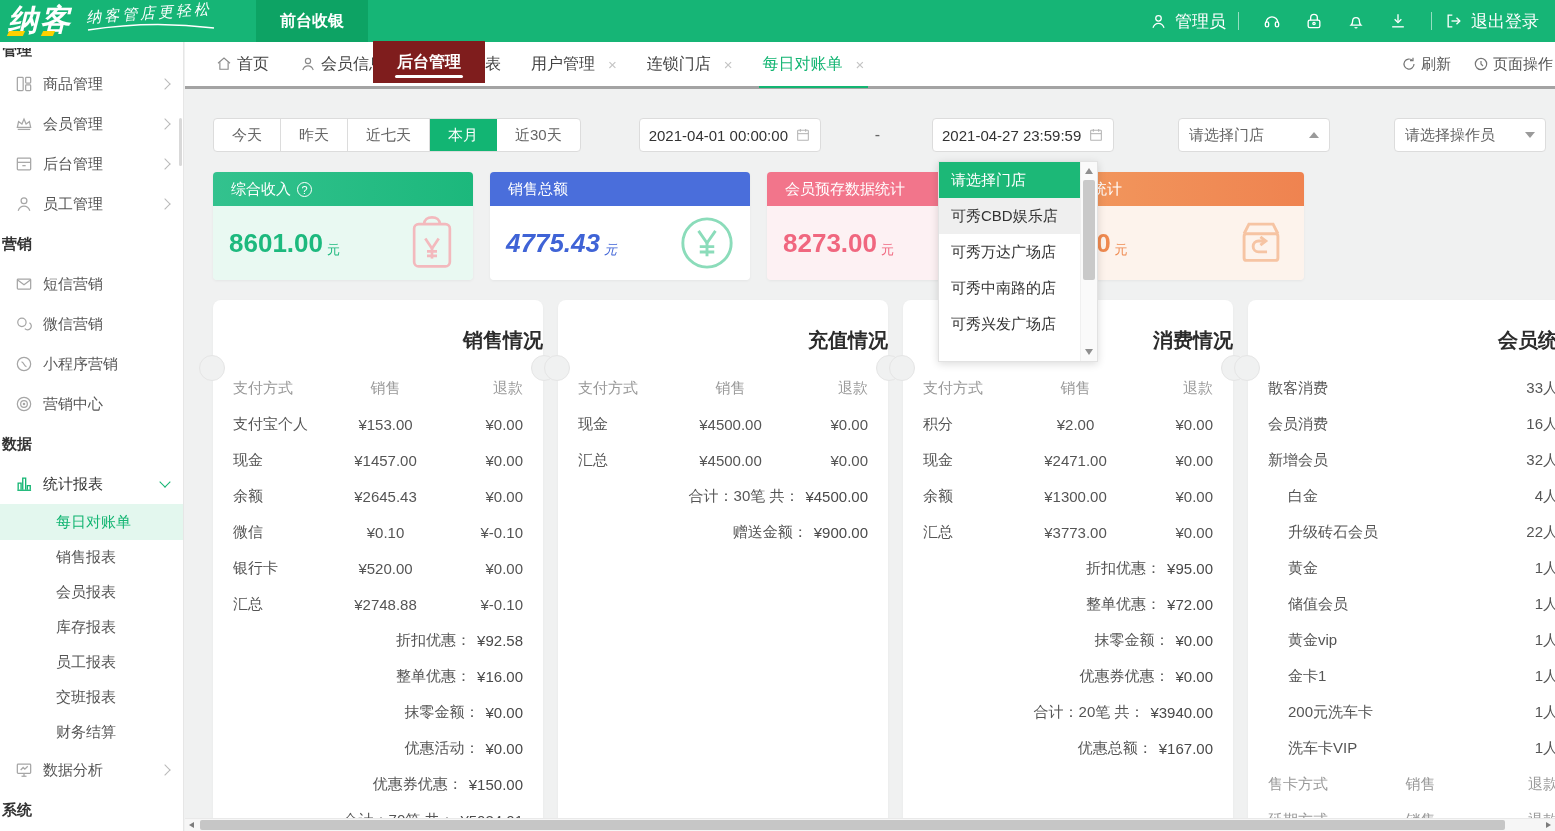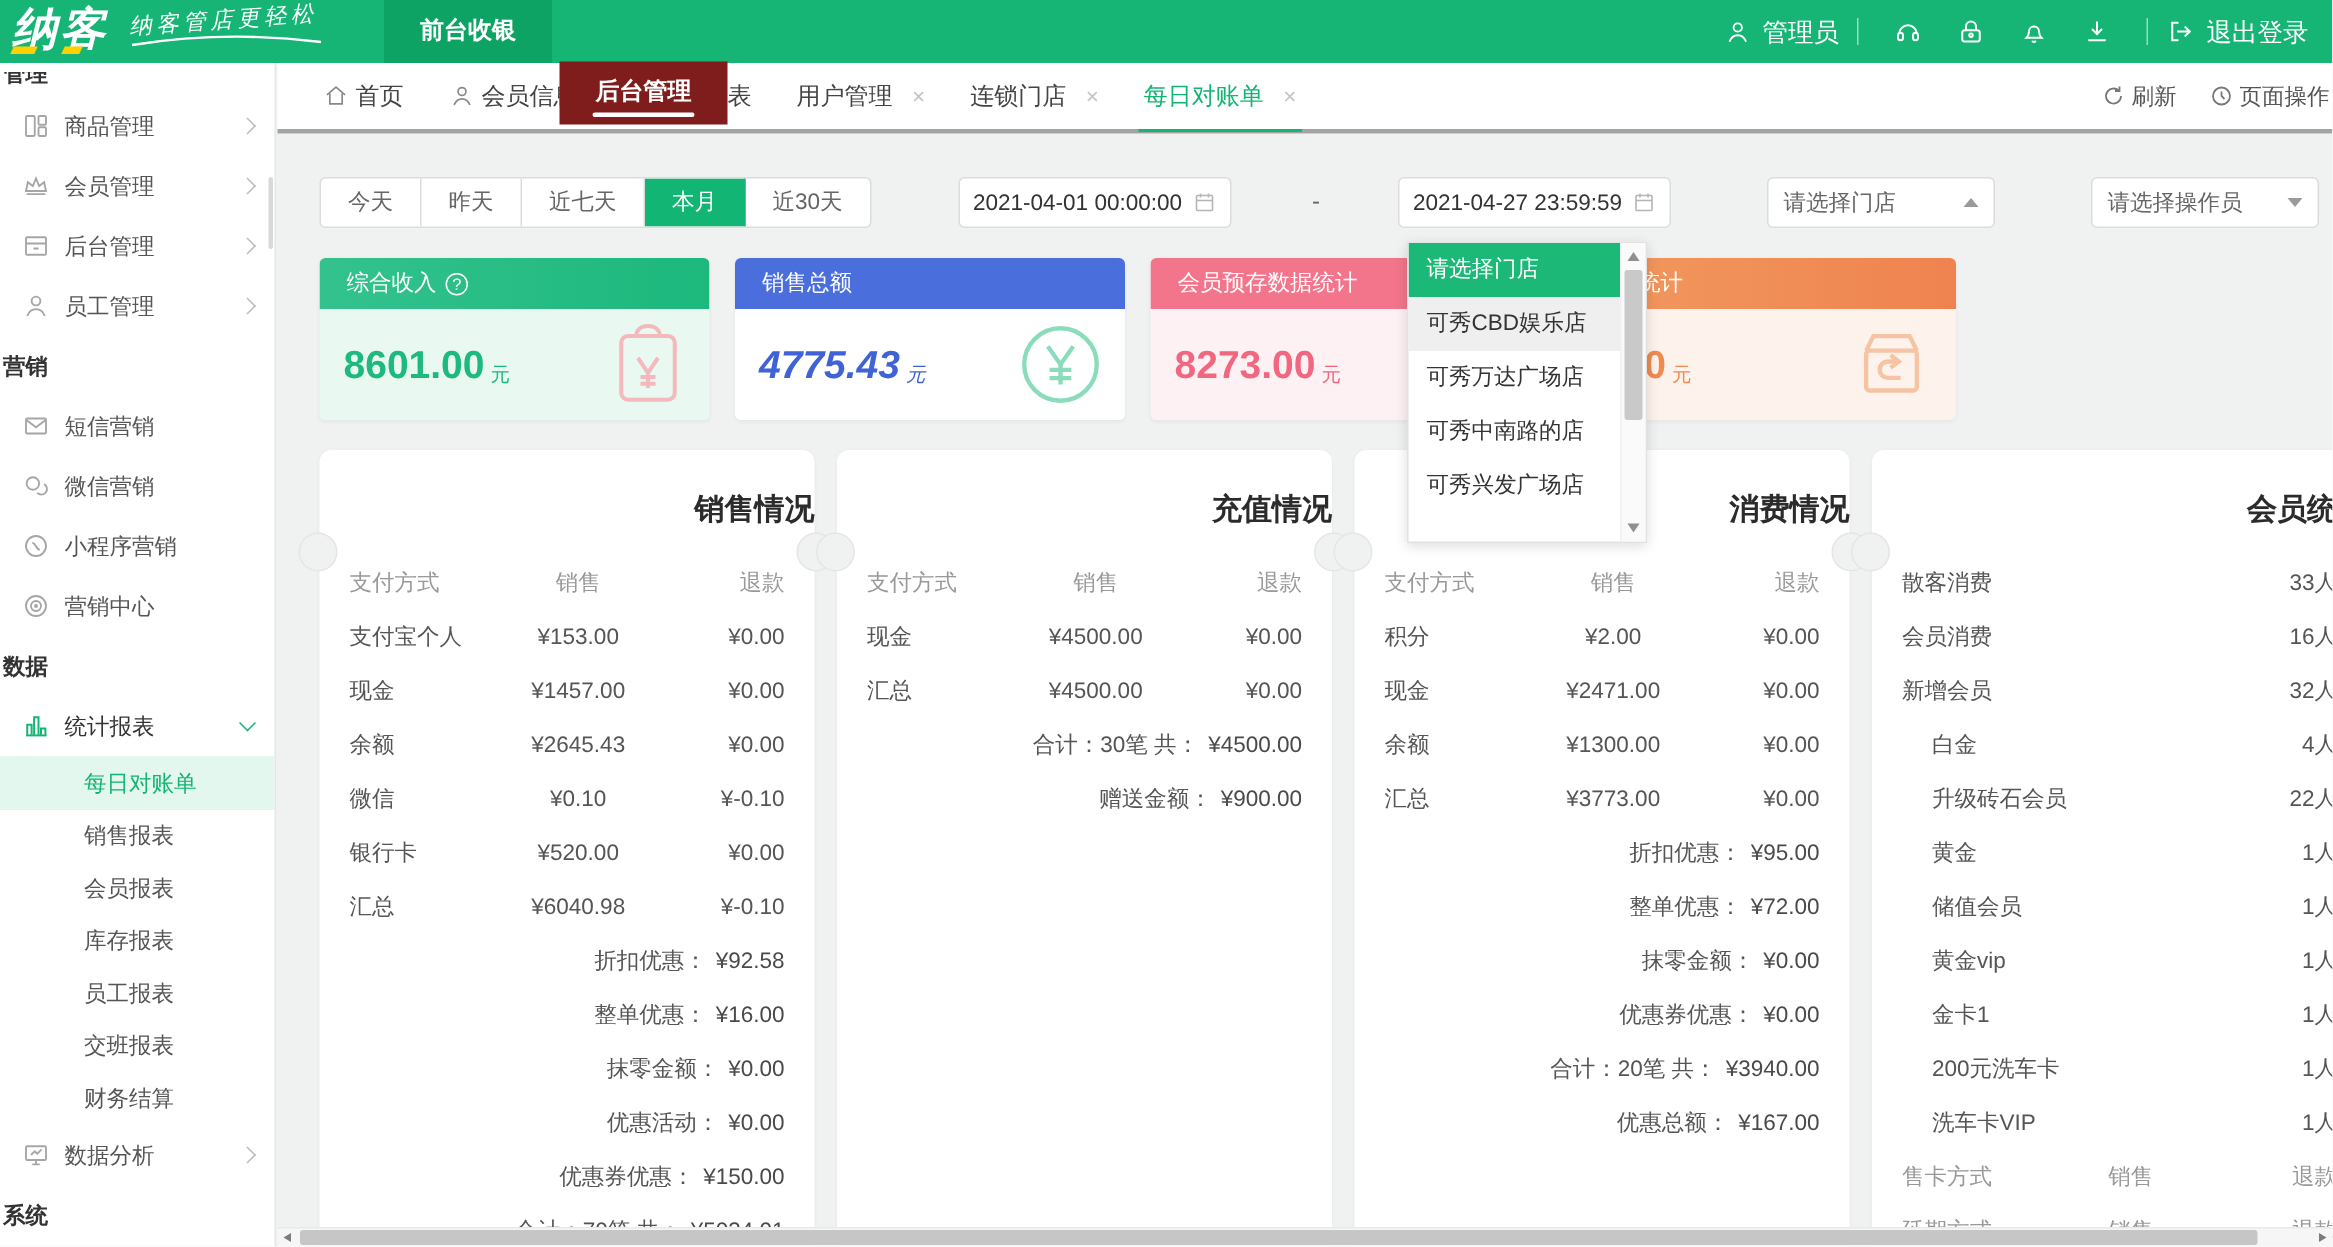--- a/index.html
+++ b/index.html
@@ -486,21 +486,21 @@
             <span class="c2">¥0.10</span>
             <span class="c3">¥-0.10</span>
           </div>
           <div class="trow">
             <span class="c1">银行卡</span>
             <span class="c2">¥520.00</span>
             <span class="c3">¥0.00</span>
           </div>
           <div class="trow">
             <span class="c1">汇总</span>
-            <span class="c2">¥6040.98</span>
+            <span class="c2">¥2748.88</span>
             <span class="c3">¥-0.10</span>
           </div>
           <div class="srow">
             <span>折扣优惠：</span>
               <span class="sv">¥92.58</span>
           </div>
           <div class="srow">
             <span>整单优惠：</span>
               <span class="sv">¥16.00</span>
           </div>

